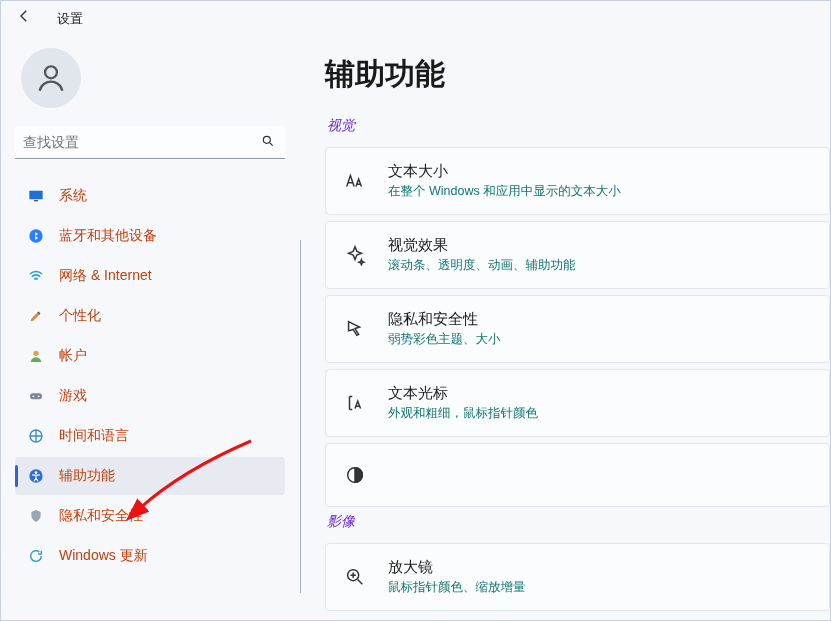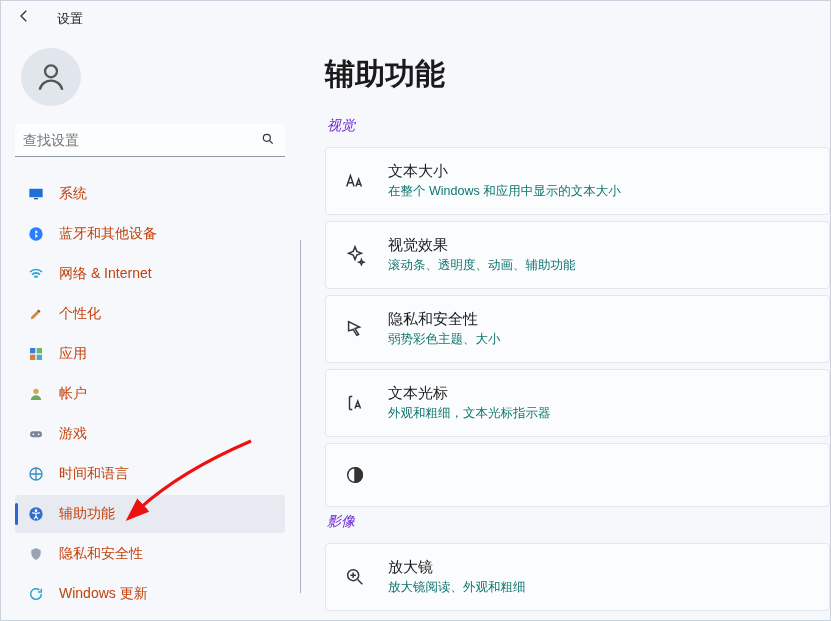--- a/index.html
+++ b/index.html
@@ -214,31 +214,20 @@
           <svg width="16" height="16" viewBox="0 0 24 24">
               <path d="M4 20l4-1 10-10-3-3L5 16l-1 4z" fill="#d48a3e"></path>
               <path d="M15 6l3 3" stroke="#555" stroke-width="2"></path>
             </svg>
         </span>
         <span class="nav-label">个性化</span>
       </div>
       <div class="nav-item">
         <span class="nav-icon">
           <svg width="16" height="16" viewBox="0 0 24 24">
-              <rect x="3" y="3" width="8" height="8" fill="#3c7de0"></rect>
-              <rect x="13" y="3" width="8" height="8" fill="#6bb86b"></rect>
-              <rect x="3" y="13" width="8" height="8" fill="#e07a3c"></rect>
-              <rect x="13" y="13" width="8" height="8" fill="#45aecf"></rect>
-            </svg>
-        </span>
-        <span class="nav-label">应用</span>
-      </div>
-      <div class="nav-item">
-        <span class="nav-icon">
-          <svg width="16" height="16" viewBox="0 0 24 24">
               <circle cx="12" cy="8" r="4" fill="#e0a050"></circle>
               <path d="M4 21c1-5 5-7 8-7s7 2 8 7z" fill="#6aa85b"></path>
             </svg>
         </span>
         <span class="nav-label">帐户</span>
       </div>
       <div class="nav-item">
         <span class="nav-icon">
           <svg width="16" height="16" viewBox="0 0 24 24">
               <rect x="3" y="8" width="18" height="9" rx="4.5" fill="#7a8599"></rect>
@@ -328,21 +317,21 @@
       </div>
       <div class="card">
         <span class="card-icon">
           <svg width="22" height="22" viewBox="0 0 24 24" fill="none" stroke="currentColor" stroke-width="1.6">
               <path d="M6 5v14M6 5h3M6 19h3"></path>
               <path d="M12 18l3-8 3 8M13 15.5h4"></path>
             </svg>
         </span>
         <div class="card-text">
           <div class="card-title">文本光标</div>
-          <div class="card-desc">外观和粗细，文本光标指示器</div>
+          <div class="card-desc">外观和粗细，鼠标指针颜色</div>
         </div>
       </div>
       <div class="card">
         <span class="card-icon">
           <svg width="22" height="22" viewBox="0 0 24 24" fill="none" stroke="currentColor" stroke-width="1.6">
               <circle cx="12" cy="12" r="8"></circle>
               <path d="M12 4a8 8 0 0 1 0 16z" fill="currentColor"></path>
             </svg>
         </span>
       </div>
@@ -352,21 +341,21 @@
     <div class="cards">
       <div class="card">
         <span class="card-icon">
           <svg width="22" height="22" viewBox="0 0 24 24" fill="none" stroke="currentColor" stroke-width="1.6">
               <circle cx="10" cy="10" r="6"></circle>
               <path d="M20 20l-5.2-5.2M10 7v6M7 10h6"></path>
             </svg>
         </span>
         <div class="card-text">
           <div class="card-title">放大镜</div>
-          <div class="card-desc">放大镜阅读、外观和粗细</div>
+          <div class="card-desc">鼠标指针颜色、缩放增量</div>
         </div>
       </div>
     </div>
   </div>
 </div>
 
 <svg class="annotation-arrow" style="left:120px; top:430px;" width="150" height="100">
   <defs>
     <marker id="ah" markerWidth="10" markerHeight="10" refX="2" refY="3" orient="auto">
       <path d="M0,0 L0,6 L8,3 z" fill="#e11"></path>

